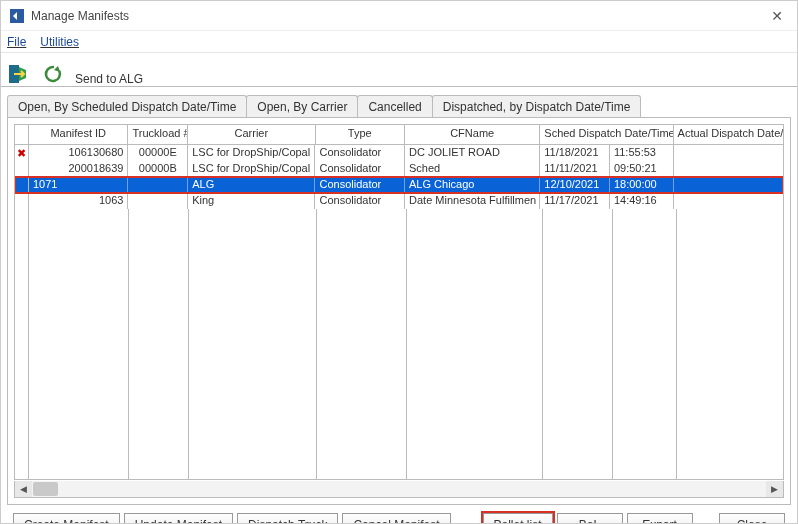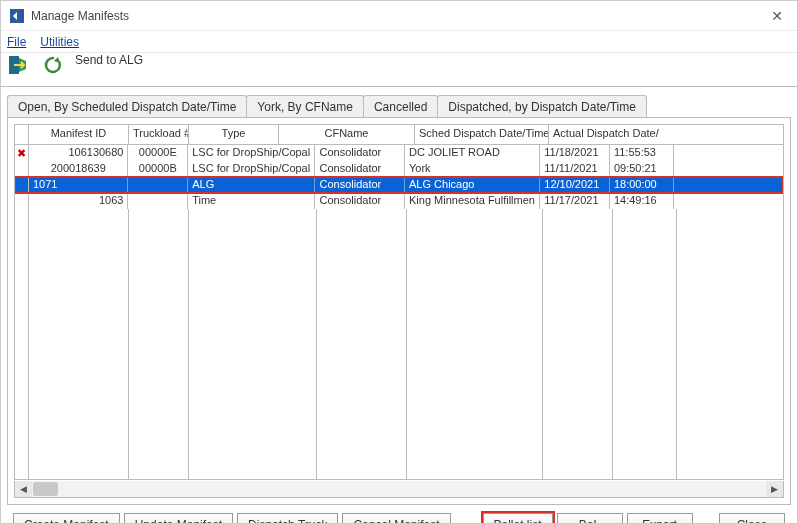--- a/index.html
+++ b/index.html
@@ -44,21 +44,21 @@
     gap: 14px;
     text-decoration: underline;
   }
   .menubar .menu-item {
     color: #1a4a9c;
     cursor: pointer;
   }
   .toolbar {
     height: 34px;
     display: flex;
-    align-items: flex-start;
+    align-items: flex-end;
     padding: 0 6px;
     gap: 10px;
     border-bottom: 1px solid #bbb;
   }
   .toolbar .tool {
     width: 24px; height: 24px;
     display: flex; align-items: center; justify-content: center;
     cursor: pointer;
   }
   .toolbar .label { color: #333; }
@@ -247,79 +247,80 @@
       <path d="M15 2 L17 8 L11 6 Z" fill="#3a8a3a"></path>
     </svg>
   </span>
   <span class="label">Send to ALG</span>
 </div>
 
 <div class="content">
 
   <div class="tabs">
     <div class="tab">Open, By Scheduled Dispatch Date/Time</div>
-    <div class="tab">York, By CFName</div>
+    <div class="tab">Open, By Carrier</div>
     <div class="tab">Cancelled</div>
     <div class="tab">Dispatched, by Dispatch Date/Time</div>
   </div>
 
   <div class="tabpanel">
     <div class="grid-wrap">
 
       <div class="grid-head">
         <div class="row-indicator"></div>
         <div class="col" style="width:100px">Manifest ID</div>
         <div class="col" style="width:60px">Truckload #</div>
+        <div class="col" style="width:128px">Carrier</div>
         <div class="col" style="width:90px">Type</div>
         <div class="col" style="width:136px">CFName</div>
         <div class="col" style="width:134px">Sched Dispatch Date/Time</div>
         <div class="col" style="width:110px;border-right:none">Actual Dispatch Date/Tim</div>
       </div>
 
       <div class="grid-body">
         <div class="row">
           <div class="row-indicator" style="color:#c00">✖</div>
           <div class="cell" style="width:100px;text-align:right">106130680</div>
           <div class="cell" style="width:60px;text-align:center">00000E</div>
           <div class="cell" style="width:128px">LSC  for DropShip/Copal</div>
           <div class="cell" style="width:90px">Consolidator</div>
           <div class="cell" style="width:136px">DC JOLIET ROAD</div>
           <div class="cell" style="width:70px">11/18/2021</div>
           <div class="cell" style="width:64px">11:55:53</div>
           <div class="cell" style="width:110px;border-right:none"></div>
         </div>
         <div class="row">
           <div class="row-indicator"></div>
-          <div class="cell" style="width:100px;text-align:center">200018639</div>
+          <div class="cell" style="width:100px;text-align:right">200018639</div>
           <div class="cell" style="width:60px;text-align:center">00000B</div>
           <div class="cell" style="width:128px">LSC  for DropShip/Copal</div>
           <div class="cell" style="width:90px">Consolidator</div>
-          <div class="cell" style="width:136px">York</div>
+          <div class="cell" style="width:136px">Sched</div>
           <div class="cell" style="width:70px">11/11/2021</div>
           <div class="cell" style="width:64px">09:50:21</div>
           <div class="cell" style="width:110px;border-right:none"></div>
         </div>
         <div class="row selected">
           <div class="row-indicator"></div>
           <div class="cell" style="width:100px;text-align:left">1071</div>
           <div class="cell" style="width:60px;text-align:center"></div>
           <div class="cell" style="width:128px">ALG</div>
           <div class="cell" style="width:90px">Consolidator</div>
           <div class="cell" style="width:136px">ALG Chicago</div>
           <div class="cell" style="width:70px">12/10/2021</div>
           <div class="cell" style="width:64px">18:00:00</div>
           <div class="cell" style="width:110px;border-right:none"></div>
         </div>
         <div class="row">
           <div class="row-indicator"></div>
           <div class="cell" style="width:100px;text-align:right">1063</div>
           <div class="cell" style="width:60px;text-align:center"></div>
-          <div class="cell" style="width:128px">Time</div>
+          <div class="cell" style="width:128px">King</div>
           <div class="cell" style="width:90px">Consolidator</div>
-          <div class="cell" style="width:136px">King Minnesota Fulfillmen</div>
+          <div class="cell" style="width:136px">Date Minnesota Fulfillmen</div>
           <div class="cell" style="width:70px">11/17/2021</div>
           <div class="cell" style="width:64px">14:49:16</div>
           <div class="cell" style="width:110px;border-right:none"></div>
         </div>
 
         <div class="vline-layer" style="top:64px">
           <div class="vline" style="left:13px"></div>
           <div class="vline" style="left:113px"></div>
           <div class="vline" style="left:173px"></div>
           <div class="vline" style="left:301px"></div>

